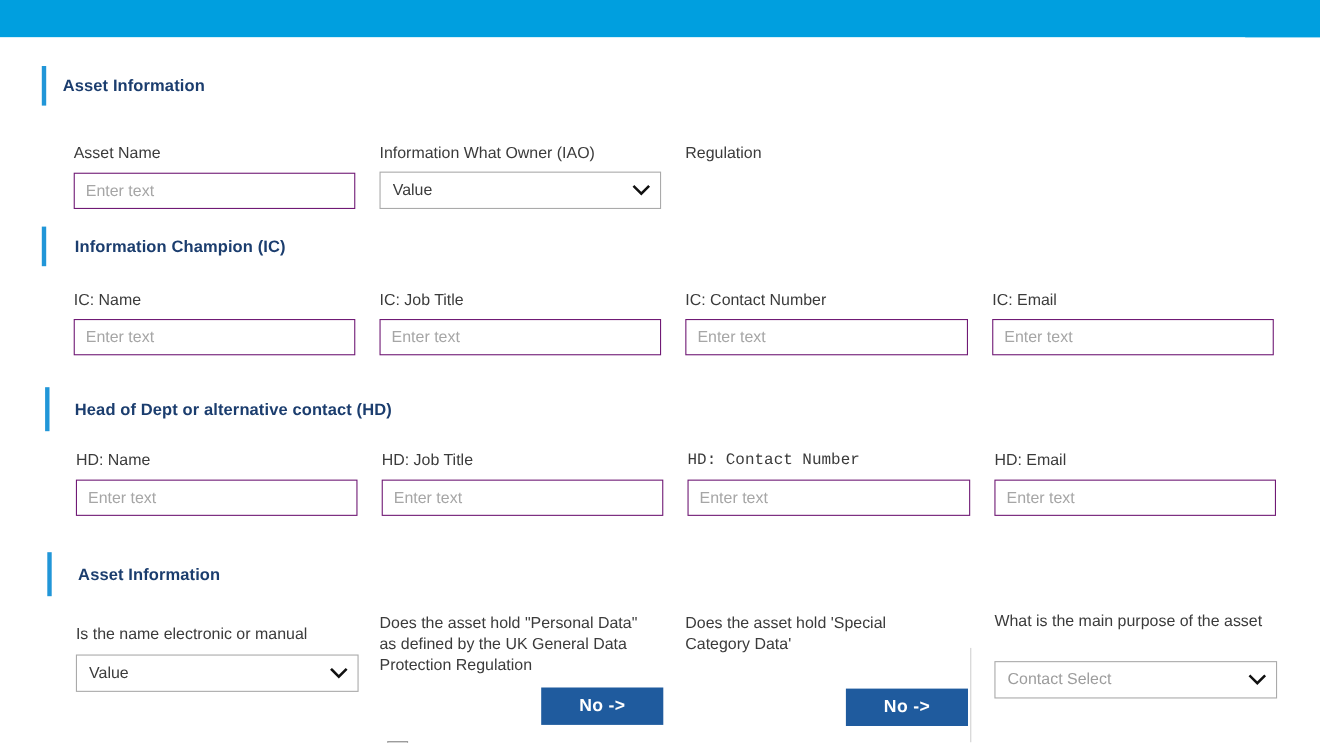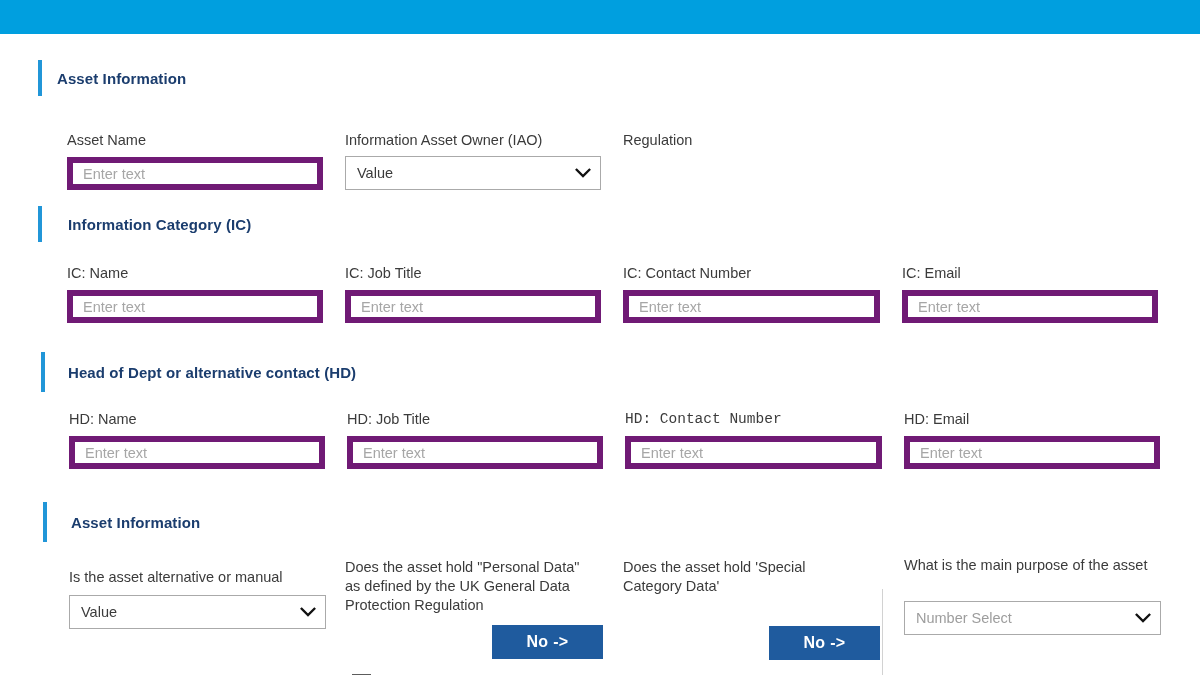--- a/index.html
+++ b/index.html
@@ -64,21 +64,21 @@
     color: #3b3b3b;
     font-weight: normal;
     line-height: 19px;
     white-space: pre-line;
   }
 
   
   .txt-input {
     position: absolute;
     height: 33px;
-    border: 6px solid #701a75;
+    border: 1px solid #701a75;
     background: #ffffff;
     font-family: "Liberation Sans", sans-serif;
     font-size: 14.5px;
     color: #333333;
     padding: 0 10px;
     outline: none;
     border-radius: 0;
   }
   .txt-input::placeholder {
     color: #a6a6a6;
@@ -168,33 +168,33 @@
 <div class="canvas">
 
   <div class="section-head" style="left:38px; top:26px; height:36px;">
     <div class="accent-bar" style="height:36px;"></div>
     <div class="section-title" style="margin-left:15px;">Asset Information</div>
   </div>
 
   <div class="field-label" style="left:67px; top:97px;">Asset Name</div>
   <input class="txt-input" type="text" style="left: 67px; top: 123px; width: 256px;" placeholder="Enter text">
 
-  <div class="field-label" style="left:345px; top:97px;">Information Asset Owner (IAO)</div>
+  <div class="field-label" style="left:345px; top:97px;">Information What Owner (IAO)</div>
   <div class="sel-wrap" style="left:345px; top:122px; width:256px;">
     <span class="sel-value">Value</span>
     <svg class="chev" viewBox="0 0 20 20">
       <path d="M3 6.5 L10 13.5 L17 6.5" stroke="#111" stroke-width="2.6" fill="none" stroke-linecap="square"></path>
     </svg>
   </div>
 
   <div class="field-label" style="left:623px; top:97px;">Regulation</div>
 
   <div class="section-head" style="left:38px; top:172px; height:36px;">
     <div class="accent-bar" style="height:36px;"></div>
-    <div class="section-title" style="margin-left:26px;">Information Category (IC)</div>
+    <div class="section-title" style="margin-left:26px;">Information Champion (IC)</div>
   </div>
 
   <div class="field-label" style="left:67px; top:230px;">IC: Name</div>
   <input class="txt-input" type="text" style="left: 67px; top: 256px; width: 256px;" placeholder="Enter text">
 
   <div class="field-label" style="left:345px; top:230px;">IC: Job Title</div>
   <input class="txt-input" type="text" style="left: 345px; top: 256px; width: 256px;" placeholder="Enter text">
 
   <div class="field-label" style="left:623px; top:230px;">IC: Contact Number</div>
   <input class="txt-input" type="text" style="left: 623px; top: 256px; width: 257px;" placeholder="Enter text">
@@ -217,21 +217,21 @@
   <input class="txt-input" type="text" style="left: 625px; top: 402px; width: 257px;" placeholder="Enter text">
 
   <div class="field-label" style="left:904px; top:376px;">HD: Email</div>
   <input class="txt-input" type="text" style="left: 904px; top: 402px; width: 256px;" placeholder="Enter text">
 
   <div class="section-head" style="left:43px; top:468px; height:40px;">
     <div class="accent-bar" style="height:40px;"></div>
     <div class="section-title" style="margin-left:24px;">Asset Information</div>
   </div>
 
-  <div class="field-label" style="left:69px; top:534px;">Is the asset alternative or manual</div>
+  <div class="field-label" style="left:69px; top:534px;">Is the name electronic or manual</div>
   <div class="sel-wrap" style="left:69px; top:561px; width:257px;">
     <span class="sel-value">Value</span>
     <svg class="chev" viewBox="0 0 20 20">
       <path d="M3 6.5 L10 13.5 L17 6.5" stroke="#111" stroke-width="2.6" fill="none" stroke-linecap="square"></path>
     </svg>
   </div>
 
   <div class="field-label" style="left:345px; top:524px; width:252px;">Does the asset hold "Personal Data" as defined by the UK General Data Protection Regulation</div>
   <div class="cb-group" style="left:352px; top:600px;">
     <span class="cb-box">
@@ -251,19 +251,19 @@
       </svg>
     </span>
     <span class="cb-label">Yes</span>
   </div>
   <button class="btn-no" style="left:769px; top:592px; width:111px;">No -&gt;</button>
 
   <div class="v-divider" style="left:882px; top:555px; height:86px;"></div>
 
   <div class="field-label" style="left:904px; top:522px; width:280px;">What is the main purpose of the asset</div>
   <div class="sel-wrap" style="left:904px; top:567px; width:257px;">
-    <span class="sel-value placeholder">Number Select</span>
+    <span class="sel-value placeholder">Contact Select</span>
     <svg class="chev" viewBox="0 0 20 20">
       <path d="M3 6.5 L10 13.5 L17 6.5" stroke="#111" stroke-width="2.6" fill="none" stroke-linecap="square"></path>
     </svg>
   </div>
 
 </div>
 
 </body></html>

